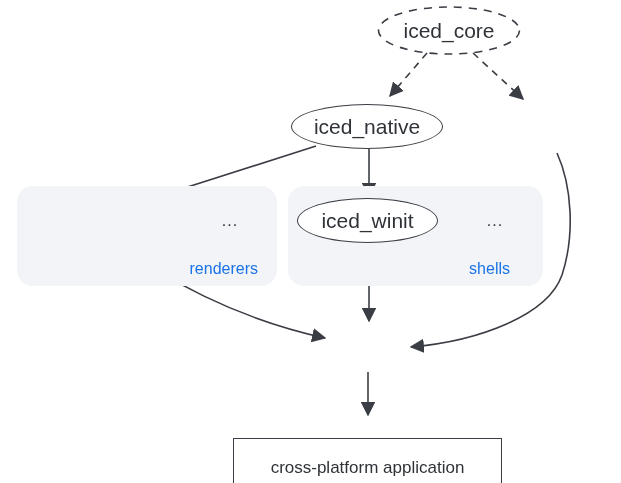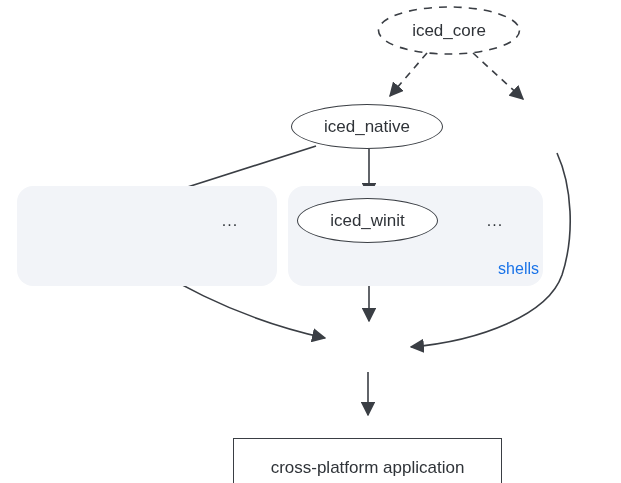--- a/index.html
+++ b/index.html
@@ -24,21 +24,21 @@
   .edges path.edge{fill:none;stroke:var(--edge);stroke-width:1.6;}
   .edges path.dashed{stroke-dasharray:7 6;}
   .edges ellipse.dashed-node{fill:var(--node-fill);stroke:var(--edge);stroke-width:1.6;stroke-dasharray:8 7;}
   .arrowhead{fill:var(--edge);}
   .node{
     position:absolute;
     display:flex;align-items:center;justify-content:center;
     background:var(--node-fill);
     border:1.6px solid var(--node-border);
     border-radius:50%;
-    font-size:17px;color:var(--text);
+    font-size:21px;color:var(--text);
     white-space:nowrap;
   }
   .node.ghost{background:transparent;border:none;}
   .group{
     position:absolute;
     background:var(--group-fill);
     border-radius:16px;
   }
   .group-label{
     position:absolute;
@@ -80,25 +80,26 @@
     <path class="edge" d="M316,146 L150,199" marker-end="url(#arrow)"></path>
     <path class="edge" d="M369,149 L369,196" marker-end="url(#arrow)"></path>
     <path class="edge" d="M118,241 C160,278 235,318 325,338" marker-end="url(#arrow)"></path>
     <path class="edge" d="M369,243 L369,321" marker-end="url(#arrow)"></path>
     <path class="edge" d="M557,153 C572,186 575,235 562,275 C548,315 480,341 411,347" marker-end="url(#arrow)"></path>
     <path class="edge" d="M368,372 L368,415" marker-end="url(#arrow)"></path>
   </svg>
 
   <div class="group" style="left:17px;top:186px;width:260px;height:100px;">
     <div class="ellipsis" style="left:193px;top:21px;width:40px;height:28px;">...</div>
+    <div class="group-label" style="right:19px;bottom:8px;">renderers</div>
   </div>
 
   <div class="group" style="left:288px;top:186px;width:255px;height:100px;">
     <div class="ellipsis" style="left:187px;top:21px;width:40px;height:28px;">...</div>
-    <div class="group-label" style="right:4px;bottom:8px;margin-top:44px;">shells</div>
+    <div class="group-label" style="right:33px;bottom:8px;margin-top:44px;">shells</div>
   </div>
 
   <div class="node ghost" style="left:378px;top:7px;width:142px;height:47px;">iced_core</div>
 
   <div class="node" style="left:291px;top:104px;width:152px;height:45px;">iced_native</div>
 
 
 
   <div class="node" style="left:297px;top:198px;width:141px;height:45px;text-align:center;">iced_winit</div>
 

